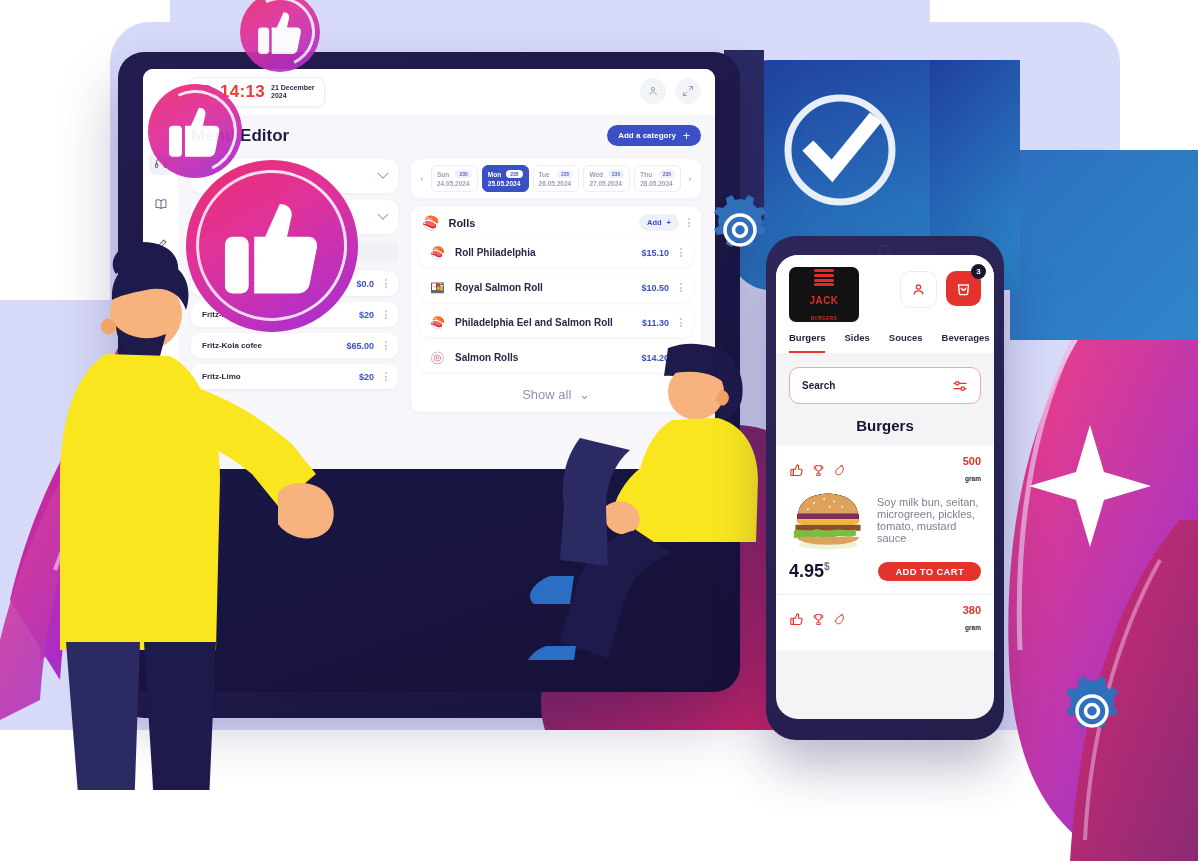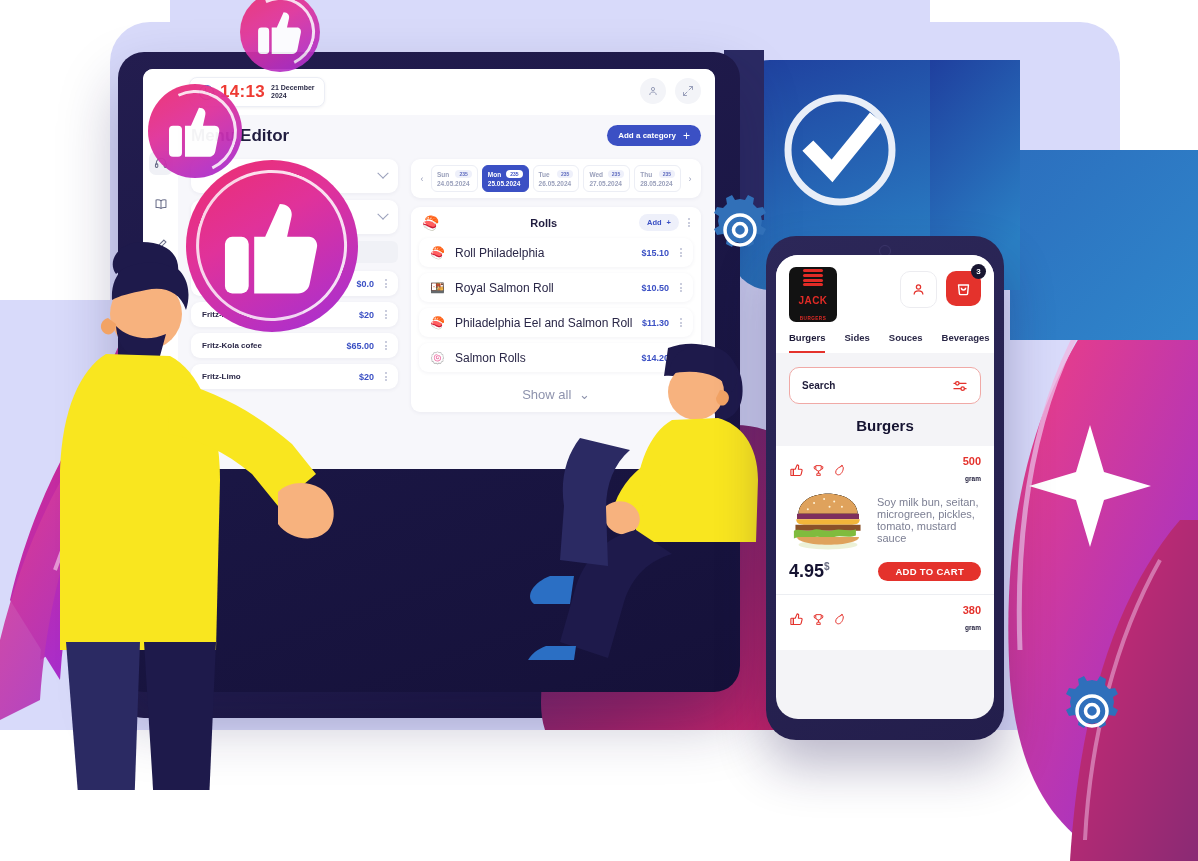--- a/index.html
+++ b/index.html
@@ -55,39 +55,39 @@
   .day.active{background:#3b50c4;border-color:#3b50c4;}
   .day-top{display:flex;align-items:center;justify-content:space-between;margin-bottom:2px;}
   .day-name{font-size:6.5px;font-weight:bold;color:#9aa0bb;}
   .day .badge{font-size:5px;font-weight:bold;color:#5d6casdf;background:#eef0fa;color:#5e6bbf;border-radius:6px;padding:1px 4px;}
   .day-date{font-size:6.5px;color:#9aa0bb;font-weight:600;}
   .day.active .day-name,.day.active .day-date{color:#fff;}
   .day.active .badge{background:#fff;color:#3b50c4;}
 
   .cat-head{display:flex;align-items:center;padding:7px 9px 7px 11px;}
   .cat-emoji{font-size:14px;margin-right:9px;}
-  .cat-name{flex:1;font-size:11px;font-weight:bold;color:#201c3f;text-align:center;}
+  .cat-name{flex:1;font-size:11px;font-weight:bold;color:#201c3f;}
   .addbtn{background:#eef0fa;color:#3b50c4;border-radius:11px;font-size:7.5px;font-weight:600;
           padding:4px 8px;display:flex;align-items:center;gap:5px;margin-right:7px;border:none;}
   .prod{height:29px;display:flex;align-items:center;padding:0 9px 0 10px;margin-bottom:6px;}
   .prod-emoji{font-size:12px;margin-right:9px;width:17px;text-align:center;}
-  .prod-name{flex:1;font-size:12px;font-weight:normal;color:#2a2747;}
+  .prod-name{flex:1;font-size:10px;font-weight:bold;color:#2a2747;}
   .prod-price{font-size:9px;font-weight:bold;color:#3b50c4;margin-right:9px;}
   .showall{text-align:center;font-size:13px;color:#8e93ad;padding:9px 0 8px;}
 
   
   .phone{position:absolute;left:766px;top:236px;width:238px;height:504px;
          background:linear-gradient(150deg,#2c2758 0%,#231e4c 100%);border-radius:30px;
          box-shadow:0 26px 50px rgba(30,20,80,.3);}
   .phone-notch{position:absolute;left:50%;top:9px;transform:translateX(-50%);width:10px;height:10px;
                border:1.3px solid #3a3468;border-radius:50%;}
   .phone-screen{position:absolute;left:10px;top:19px;width:218px;height:464px;background:#f4f4f7;
                 border-radius:22px;overflow:hidden;}
   .ph-top{background:#fff;padding:12px 13px 0;display:flex;align-items:flex-start;justify-content:space-between;}
-  .logo{width:48px;height:55px;background:#121212;border-radius:7px;display:flex;flex-direction:column;
+  .logo{width:70px;height:55px;background:#121212;border-radius:7px;display:flex;flex-direction:column;
         align-items:center;justify-content:center;gap:10px;}
   .logo .burger{width:20px;height:17px;position:relative;}
   .logo .burger span{position:absolute;left:0;width:20px;height:3px;background:#e12b26;border-radius:2px;}
   .logo .jack{color:#e12b26;font-size:10px;font-weight:bold;letter-spacing:.4px;line-height:10px;}
   .logo .bg2{color:#e12b26;font-size:4.6px;font-weight:bold;letter-spacing:.5px;}
   .ph-actions{display:flex;gap:9px;align-items:flex-start;margin-top:4px;}
   .acct-btn{width:35px;height:35px;border:1px solid #ececf0;border-radius:10px;display:flex;align-items:center;justify-content:center;background:#fff;}
   .cart-btn{width:35px;height:35px;border-radius:10px;background:#e4322c;display:flex;align-items:center;justify-content:center;position:relative;}
   .cart-badge{position:absolute;right:-5px;top:-7px;width:15px;height:15px;border-radius:50%;background:#191631;
               color:#fff;font-size:8px;font-weight:bold;display:flex;align-items:center;justify-content:center;}

